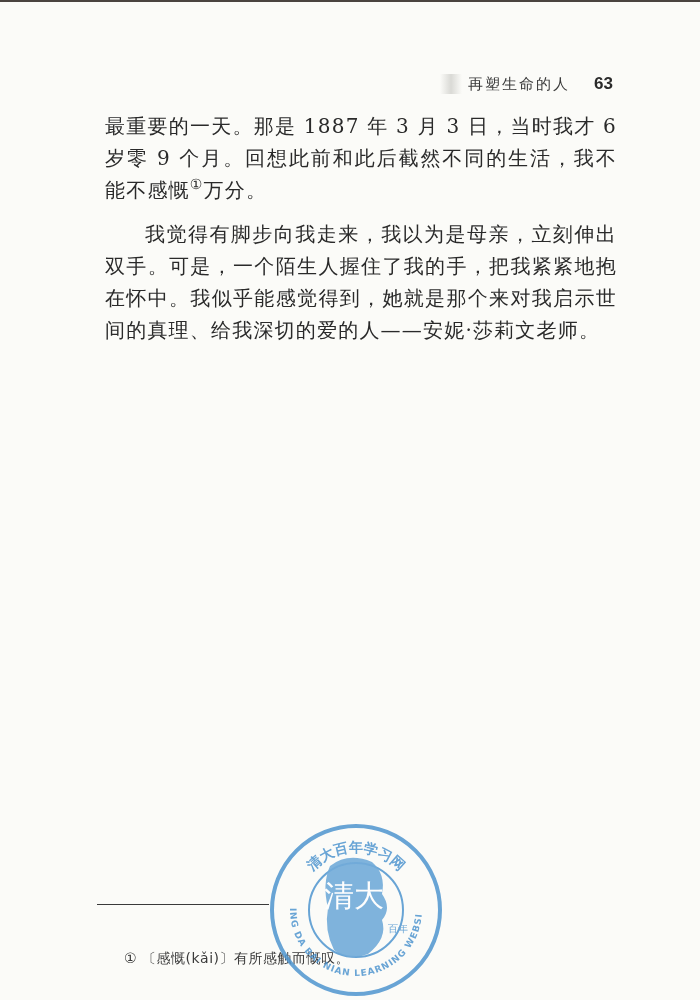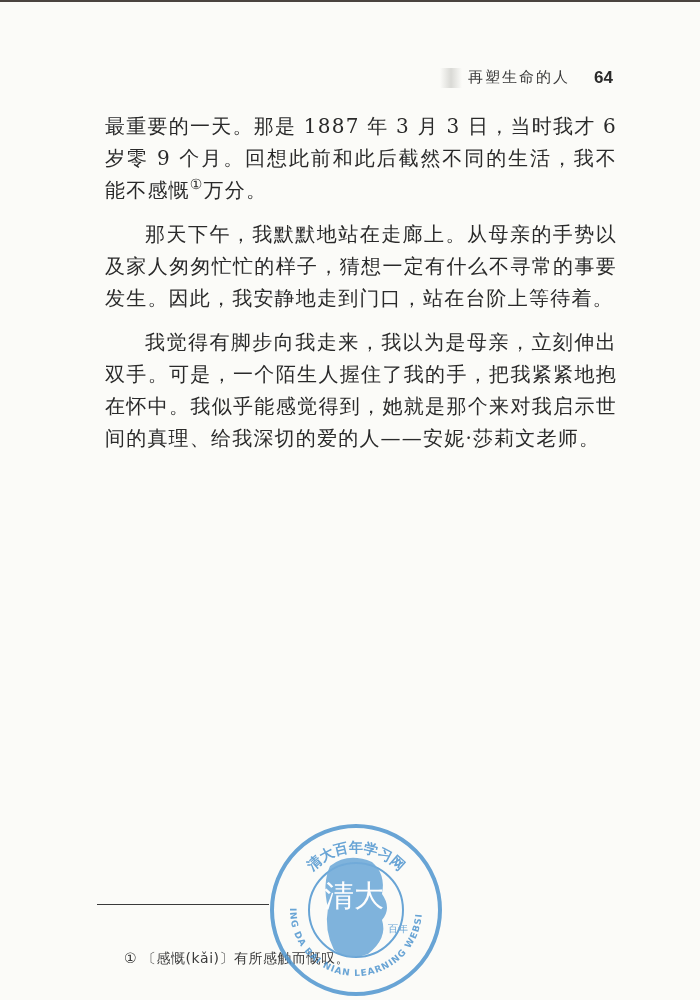--- a/index.html
+++ b/index.html
@@ -21,21 +21,21 @@
       width: 700px; height: 2px;
       background: #4a4440;
     }
     .running-header {
       position: absolute;
       top: 68px;
       left: 440px;
       width: 200px;
       height: 26px;
       display: flex;
-      align-items: flex-start;
+      align-items: flex-end;
     }
     .header-shade {
       width: 22px;
       height: 20px;
       background: linear-gradient(90deg, rgba(200,200,195,0), rgba(190,190,185,0.55), rgba(200,200,195,0));
       margin-right: 6px;
     }
     .header-title {
       font-size: 15px;
       letter-spacing: 2px;
@@ -98,26 +98,25 @@
     }
   </style>
 </head>
 <body>
 
 <div class="top-border"></div>
 
 <div class="running-header">
   <div class="header-shade"></div>
   <span class="header-title">再塑生命的人</span>
-  <span class="page-number">64</span>
+  <span class="page-number">63</span>
 </div>
 
 <div class="body-text">
   <p class="para first-cont"><span>最重要的一天。那是 1887 年 3 月 3 日，当时我才 6 岁零 9 个月。回想此前和此后截然不同的生活，我不能不感慨</span><span class="footnote-ref">①</span><span>万分。</span></p>
-  <p class="para indent">那天下午，我默默地站在走廊上。从母亲的手势以及家人匆匆忙忙的样子，猜想一定有什么不寻常的事要发生。因此，我安静地走到门口，站在台阶上等待着。</p>
   <p class="para indent">我觉得有脚步向我走来，我以为是母亲，立刻伸出双手。可是，一个陌生人握住了我的手，把我紧紧地抱在怀中。我似乎能感觉得到，她就是那个来对我启示世间的真理、给我深切的爱的人——安妮·莎莉文老师。</p>
 </div>
 
 <div class="footnote-rule"></div>
 <div class="footnote">① 〔感慨(kǎi)〕有所感触而慨叹。</div>
 
 <svg class="watermark" viewBox="0 0 176 176" xmlns="http://www.w3.org/2000/svg">
   <defs>
     <path id="ringTop" d="M 30 88 A 58 58 0 0 1 146 88"></path>
     <path id="ringBottom" d="M 22 88 A 66 66 0 0 0 154 88"></path>

